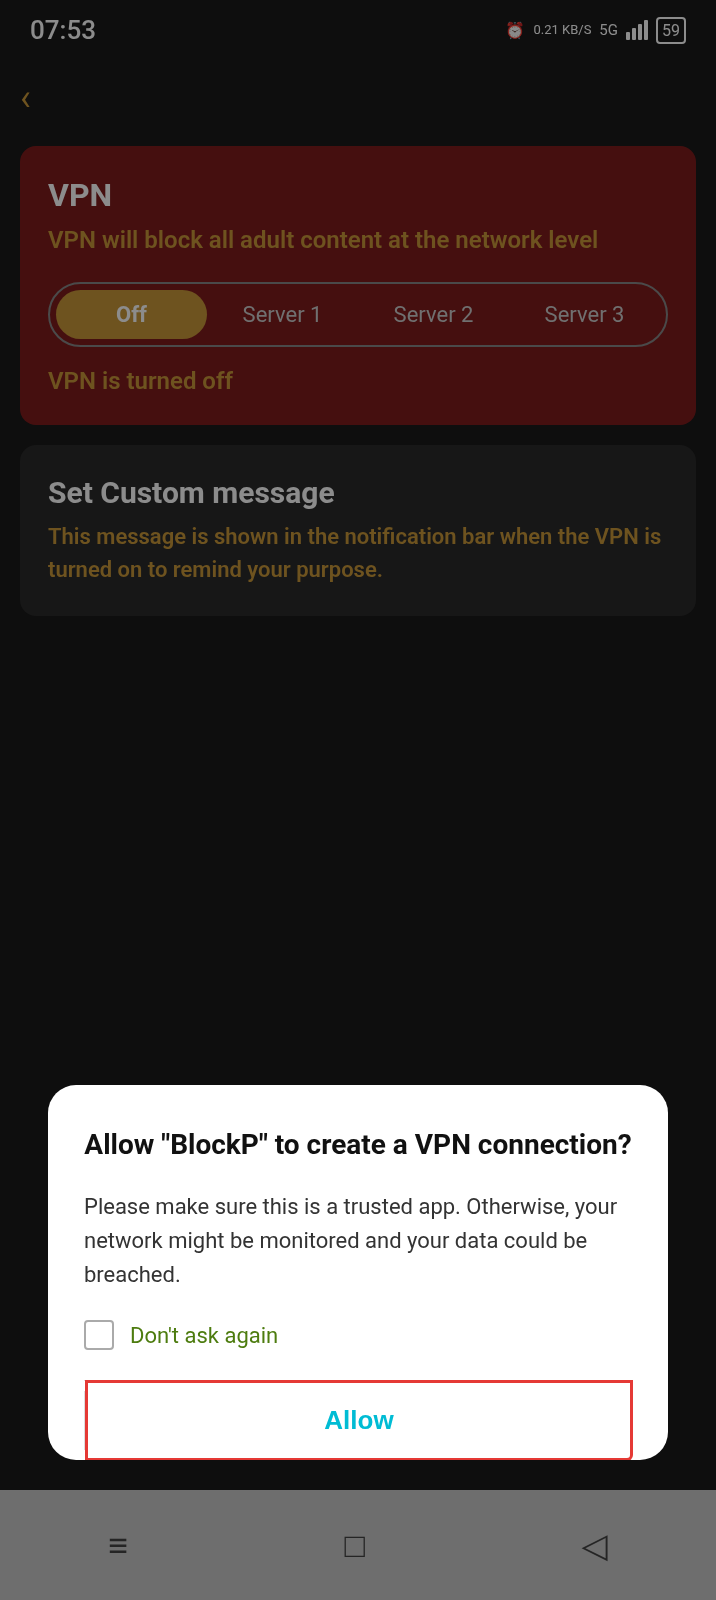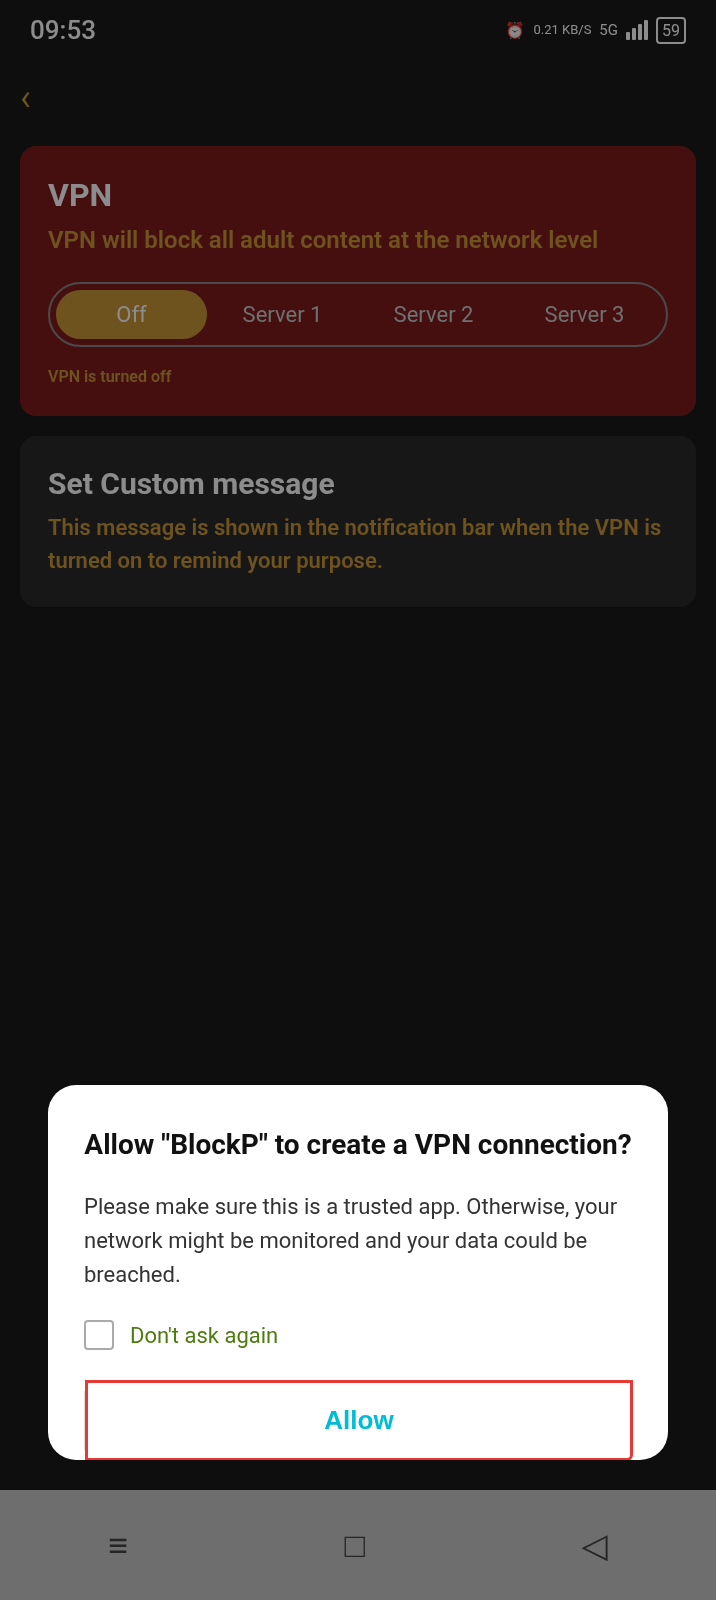--- a/index.html
+++ b/index.html
@@ -112,26 +112,26 @@
       padding: 12px 10px;
       border-radius: 40px;
       font-size: 22px;
       color: #ccc;
       cursor: pointer;
     }
 
     .toggle-option.active {
       background: #c8973a;
       color: #fff;
-      font-weight: 400;
+      font-weight: 700;
     }
 
     .vpn-status-text {
       color: #c8973a;
-      font-size: 16px;
+      font-size: 24px;
       font-weight: 600;
     }
 
     
     .card2 {
       background: #2a2a2a;
       border-radius: 16px;
       margin: 20px 20px 0 20px;
       padding: 30px 28px;
     }
@@ -274,21 +274,21 @@
       display: inline-block;
       width: 4px;
       background: #fff;
       border-radius: 1px;
     }
   </style>
 </head>
 <body>
 
 <div class="status-bar">
-  <span class="status-time">09:53</span>
+  <span class="status-time">07:53</span>
   <div class="status-icons">
     <span>⏰</span>
     <span style="font-size:13px; line-height:1.1; text-align:center;">0.21 KB/S</span>
     <span style="font-size:15px;">5G</span>
     <div class="signal-bars">
       <span style="height:8px;"></span>
       <span style="height:12px;"></span>
       <span style="height:16px;"></span>
       <span style="height:20px;"></span>
     </div>

